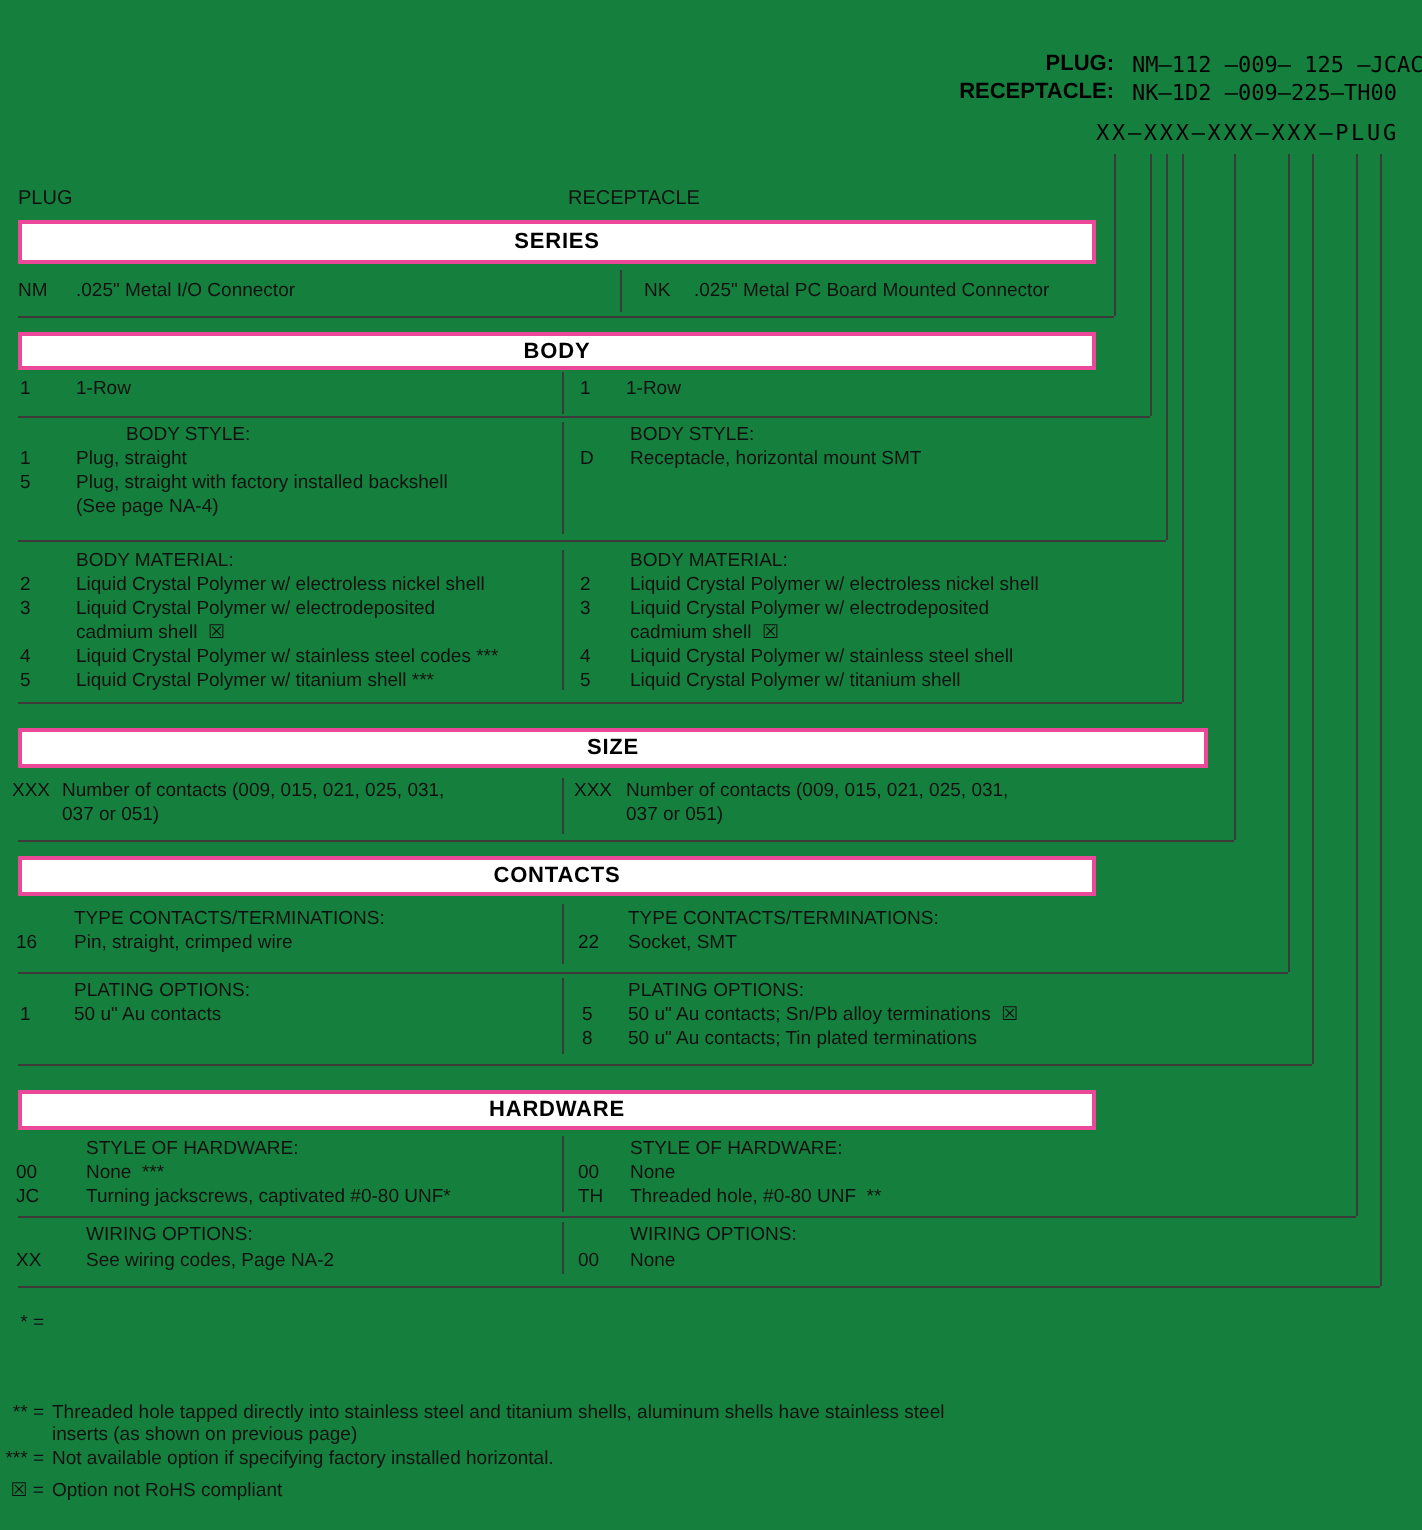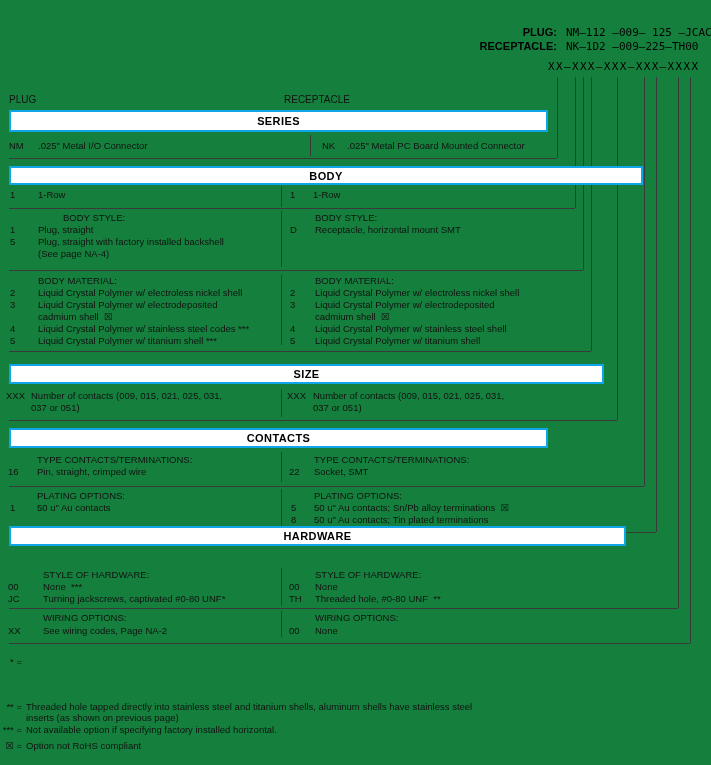--- a/index.html
+++ b/index.html
@@ -8,37 +8,37 @@
     font-family:"Liberation Sans", sans-serif; color:#111;
     overflow:hidden;
   }
   .t  { position:absolute; font-size:9.5px; line-height:12px; white-space:pre; color:#111; }
   .fn { position:absolute; font-size:9.5px; line-height:11.3px; white-space:pre; color:#111; }
   .lbl { position:absolute; font-size:10px; white-space:pre; color:#111; }
   .pnb { position:absolute; font-size:11px; font-weight:bold; white-space:pre; color:#000; }
   .pnv { position:absolute; font-size:11px; white-space:pre; color:#000;
          font-family:"DejaVu Sans Mono", monospace; }
   .mask { letter-spacing:1.35px; }
-  .hdrbox { position:absolute; border:2px solid #0ea5e9; box-sizing:border-box;
+  .hdrbox { position:absolute; border:2px solid #ec4899; box-sizing:border-box;
             display:flex; align-items:center; justify-content:center; background:#fff; }
   .hdrbox span { font-size:11px; font-weight:bold; letter-spacing:0.4px; color:#000; }
   .hr { position:absolute; height:0; border-top:1px solid #3a3a3a; }
   .vl { position:absolute; width:1px; background:#3a3a3a; }
   .sym { text-align:right; }
 </style>
 </head>
 <body>
 
 <div id="canvas">
 
   <div class="pnb sym" style="left:400px;top:26px;width:157px">PLUG:</div>
   <div class="pnv" style="left:566px;top:26px">NM–112 –009– 125 –JCAC</div>
   <div class="pnb sym" style="left:400px;top:40px;width:157px">RECEPTACLE:</div>
   <div class="pnv" style="left:566px;top:40px">NK–1D2 –009–225–TH00</div>
-  <div class="pnv mask" style="left:548px;top:60px">XX–XXX–XXX–XXX–XXXX</div>
+  <div class="pnv mask" style="left:548px;top:60px">XX–XXX–XXX–XXX–PLUG</div>
 
   <div class="vl" style="left:557px;top:77px;height:81px"></div>
   <div class="vl" style="left:575px;top:77px;height:131px"></div>
   <div class="vl" style="left:583px;top:77px;height:193px"></div>
   <div class="vl" style="left:591px;top:77px;height:274px"></div>
   <div class="vl" style="left:617px;top:77px;height:343px"></div>
   <div class="vl" style="left:644px;top:77px;height:409px"></div>
   <div class="vl" style="left:656px;top:77px;height:455px"></div>
   <div class="vl" style="left:678px;top:77px;height:531px"></div>
   <div class="vl" style="left:690px;top:77px;height:566px"></div>
@@ -49,21 +49,21 @@
   <div class="hdrbox" style="left:9px;top:110px;width:539px;height:22px">
     <span>SERIES</span>
   </div>
   <div class="t" style="left:9px;top:140px">NM</div>
   <div class="t" style="left:38px;top:140px">.025" Metal I/O Connector</div>
   <div class="vl" style="left:310px;top:135px;height:21px"></div>
   <div class="t" style="left:322px;top:140px">NK</div>
   <div class="t" style="left:347px;top:140px">.025" Metal PC Board Mounted Connector</div>
   <div class="hr" style="left:9px;top:158px;width:548px"></div>
 
-  <div class="hdrbox" style="left:9px;top:166px;width:634px;height:19px">
+  <div class="hdrbox" style="left:9px;top:166px;width:539px;height:19px">
     <span>BODY</span>
   </div>
 
   <div class="t" style="left:10px;top:189px">1</div>
   <div class="t" style="left:38px;top:189px">1-Row</div>
   <div class="vl" style="left:281px;top:186px;height:21px"></div>
   <div class="t" style="left:290px;top:189px">1</div>
   <div class="t" style="left:313px;top:189px">1-Row</div>
   <div class="hr" style="left:9px;top:208px;width:566px"></div>
 
@@ -131,21 +131,21 @@
   <div class="t" style="left:10px;top:502px">1</div>
   <div class="t" style="left:37px;top:502px">50 u" Au contacts</div>
   <div class="vl" style="left:281px;top:489px;height:38px"></div>
   <div class="t" style="left:314px;top:490px">PLATING OPTIONS:</div>
   <div class="t" style="left:291px;top:502px">5</div>
   <div class="t" style="left:314px;top:502px">50 u" Au contacts; Sn/Pb alloy terminations  ☒</div>
   <div class="t" style="left:291px;top:514px">8</div>
   <div class="t" style="left:314px;top:514px">50 u" Au contacts; Tin plated terminations</div>
   <div class="hr" style="left:9px;top:532px;width:647px"></div>
 
-  <div class="hdrbox" style="left:9px;top:526px;width:617px;height:20px">
+  <div class="hdrbox" style="left:9px;top:545px;width:539px;height:20px">
     <span>HARDWARE</span>
   </div>
 
   <div class="t" style="left:43px;top:569px">STYLE OF HARDWARE:</div>
   <div class="t" style="left:8px;top:581px">00</div>
   <div class="t" style="left:43px;top:581px">None  ***</div>
   <div class="t" style="left:8px;top:593px">JC</div>
   <div class="t" style="left:43px;top:593px">Turning jackscrews, captivated #0-80 UNF*</div>
   <div class="vl" style="left:281px;top:568px;height:38px"></div>
   <div class="t" style="left:315px;top:569px">STYLE OF HARDWARE:</div>

